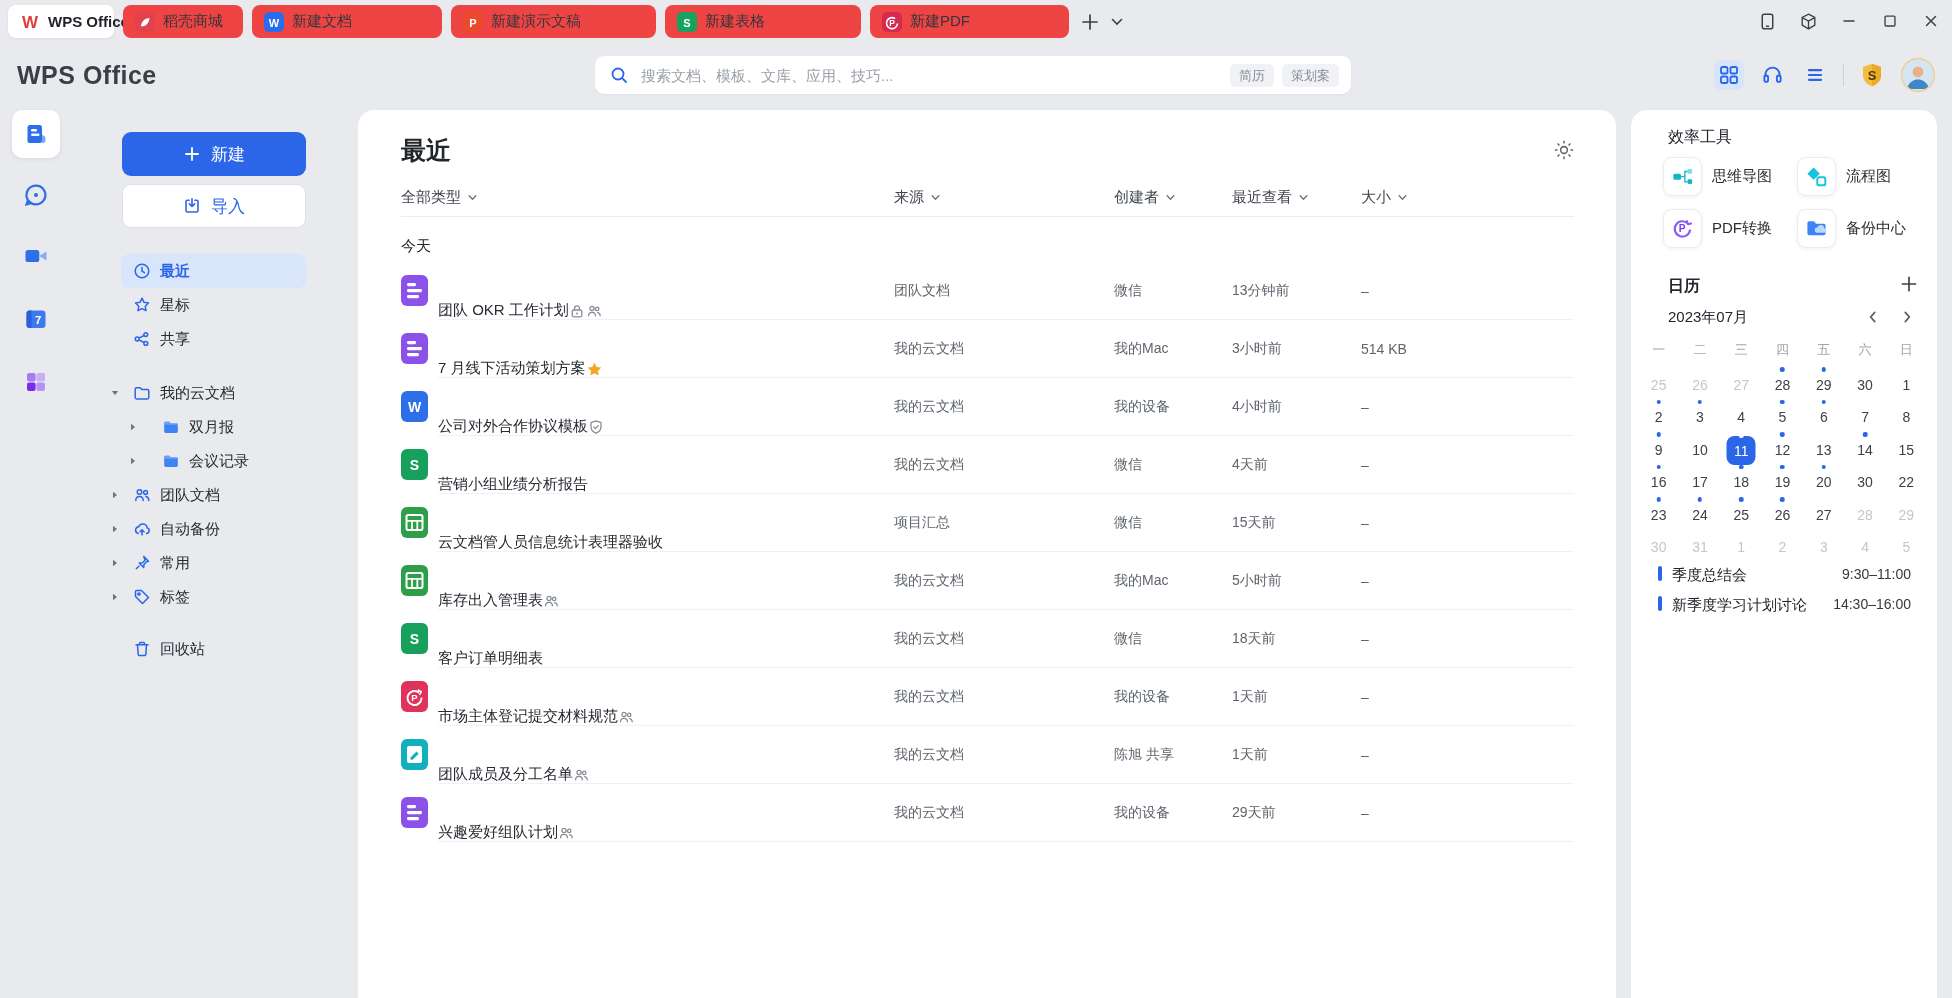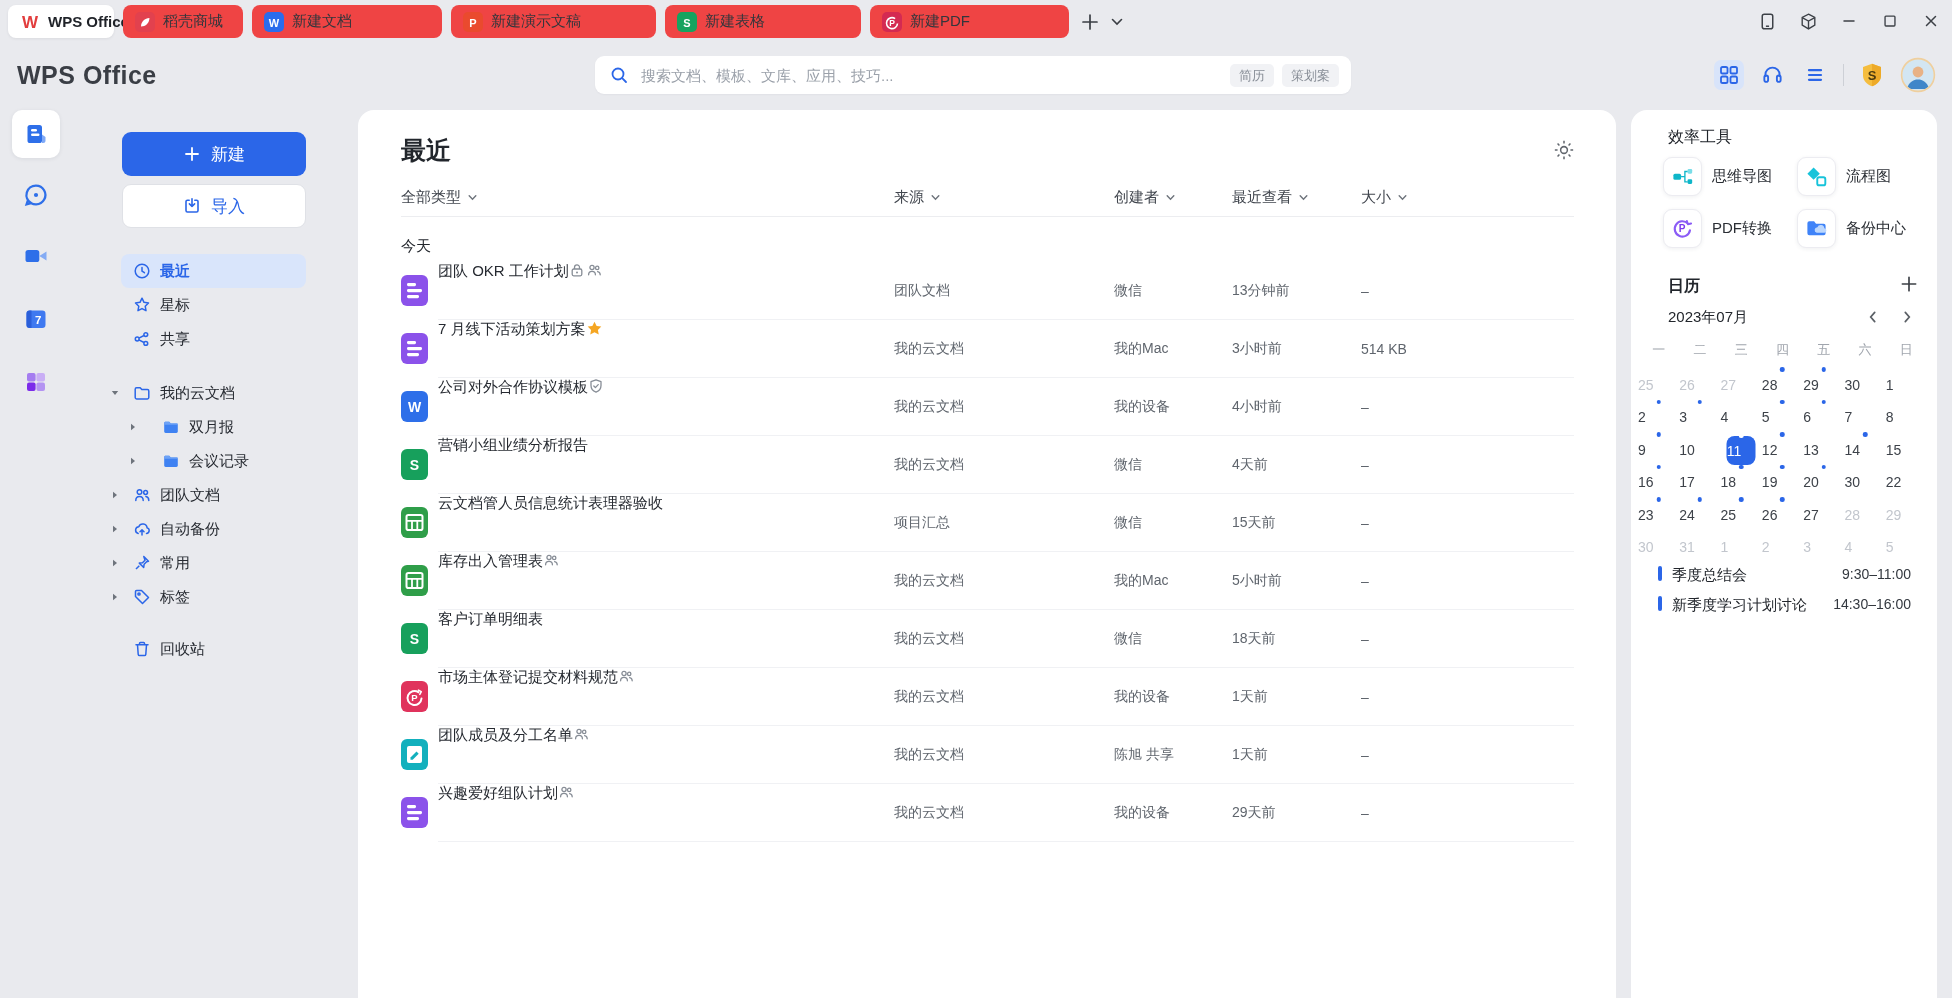--- a/index.html
+++ b/index.html
@@ -72,41 +72,41 @@
   .m-gear{position:absolute;left:1194px;top:28px;width:24px;height:24px}
   .filter{position:absolute;top:78px;display:flex;align-items:center;gap:6px;font-size:15px;color:#41464e;cursor:pointer}
   .filter:nth-of-type(1){left:43px}.filter:nth-of-type(2){left:536px}.filter:nth-of-type(3){left:756px}
   .filter:nth-of-type(4){left:874px}.filter:nth-of-type(5){left:1003px}
   .filter-sep{position:absolute;left:43px;right:42px;top:106px;height:1px;background:#ecedf0}
   .group-label{position:absolute;left:43px;top:127px;font-size:15px;color:#22262c}
   .rows{position:absolute;left:0;right:0;top:152px}
   .frow{position:relative;height:58px;cursor:pointer}
   .frow::after{content:'';position:absolute;left:80px;right:42px;bottom:0;height:1px;background:#f0f1f4}
   .ficon{position:absolute;left:43px;top:13px;width:27px;height:31px}
-  .fname{position:absolute;left:80px;top:0;height:58px;display:flex;align-items:flex-start;font-size:15px;color:#262a31}
+  .fname{position:absolute;left:80px;top:0;height:58px;display:flex;align-items:flex-end;font-size:15px;color:#262a31}
   .fbadge{width:17px;height:17px}
   .fcell{position:absolute;top:0;height:58px;display:flex;align-items:center;font-size:14px;color:#5f656d}
   .fcell.c1{left:536px}.fcell.c2{left:756px}.fcell.c3{left:874px}.fcell.c4{left:1003px}
 
   
   .rightcard{position:absolute;left:1631px;top:110px;width:306px;height:940px;background:#fff;border-radius:16px}
   .r-title{position:absolute;left:37px;top:17px;font-size:16px;font-weight:normal;color:#22262c}
   .tools{position:absolute;left:32px;top:47px;width:252px;display:grid;grid-template-columns:134px 1fr;grid-row-gap:13px}
   .tool{display:flex;align-items:center;gap:10px;font-size:15px;color:#2a2e34;cursor:pointer}
   .tool-ic{width:37px;height:37px;background:#fff;border:1px solid #ececf1;border-radius:9px;
            box-shadow:0 1px 4px rgba(32,38,50,.07);display:flex;align-items:center;justify-content:center;flex:0 0 auto}
   .cal-title{position:absolute;left:37px;top:166px;font-size:16px;font-weight:bold;color:#22262c}
   .cal-plus{position:absolute;left:268px;top:164px;width:20px;height:20px}
   .cal-month{position:absolute;left:37px;top:198px;font-size:15px;color:#22262c}
   .cal-prev{position:absolute;left:234px;top:199px;width:16px;height:16px}
   .cal-next{position:absolute;left:268px;top:199px;width:16px;height:16px}
   .cal-weekdays{position:absolute;left:7px;right:10px;top:231px;display:grid;grid-template-columns:repeat(7,1fr);
                 font-size:13px;color:#a0a5ad;text-align:center}
   .cal-grid{position:absolute;left:7px;right:10px;top:255px;display:grid;grid-template-columns:repeat(7,1fr);grid-auto-rows:32.5px}
-  .day{position:relative;font-size:14px;color:#3d4249;cursor:pointer}
+  .day{position:relative;font-size:14px;color:#3d4249;text-align:center;cursor:pointer}
   .day .num{position:absolute;left:0;right:0;bottom:2px;height:21px;line-height:21px}
   .day.muted{color:#c2c6cd}
   .day .dot{position:absolute;top:2px;left:50%;transform:translateX(-50%);width:4.5px;height:4.5px;border-radius:50%;background:#2b66e8}
   .day.selected .num{width:29px;height:29px;line-height:31px;border-radius:8px;background:#2b66e8;color:#fff;
                      left:50%;right:auto;transform:translateX(-50%);bottom:-2px}
   .day.selected .dot{background:#fff;top:3px;z-index:2}
   .events{position:absolute;left:27px;right:26px;top:456px}
   .event{display:flex;align-items:flex-start;height:30px;gap:10px}
   .event-bar{width:4px;height:15px;border-radius:2px;background:#2b66e8;flex:0 0 auto}
   .event-title{font-size:15px;color:#22262c;flex:1;white-space:nowrap}

